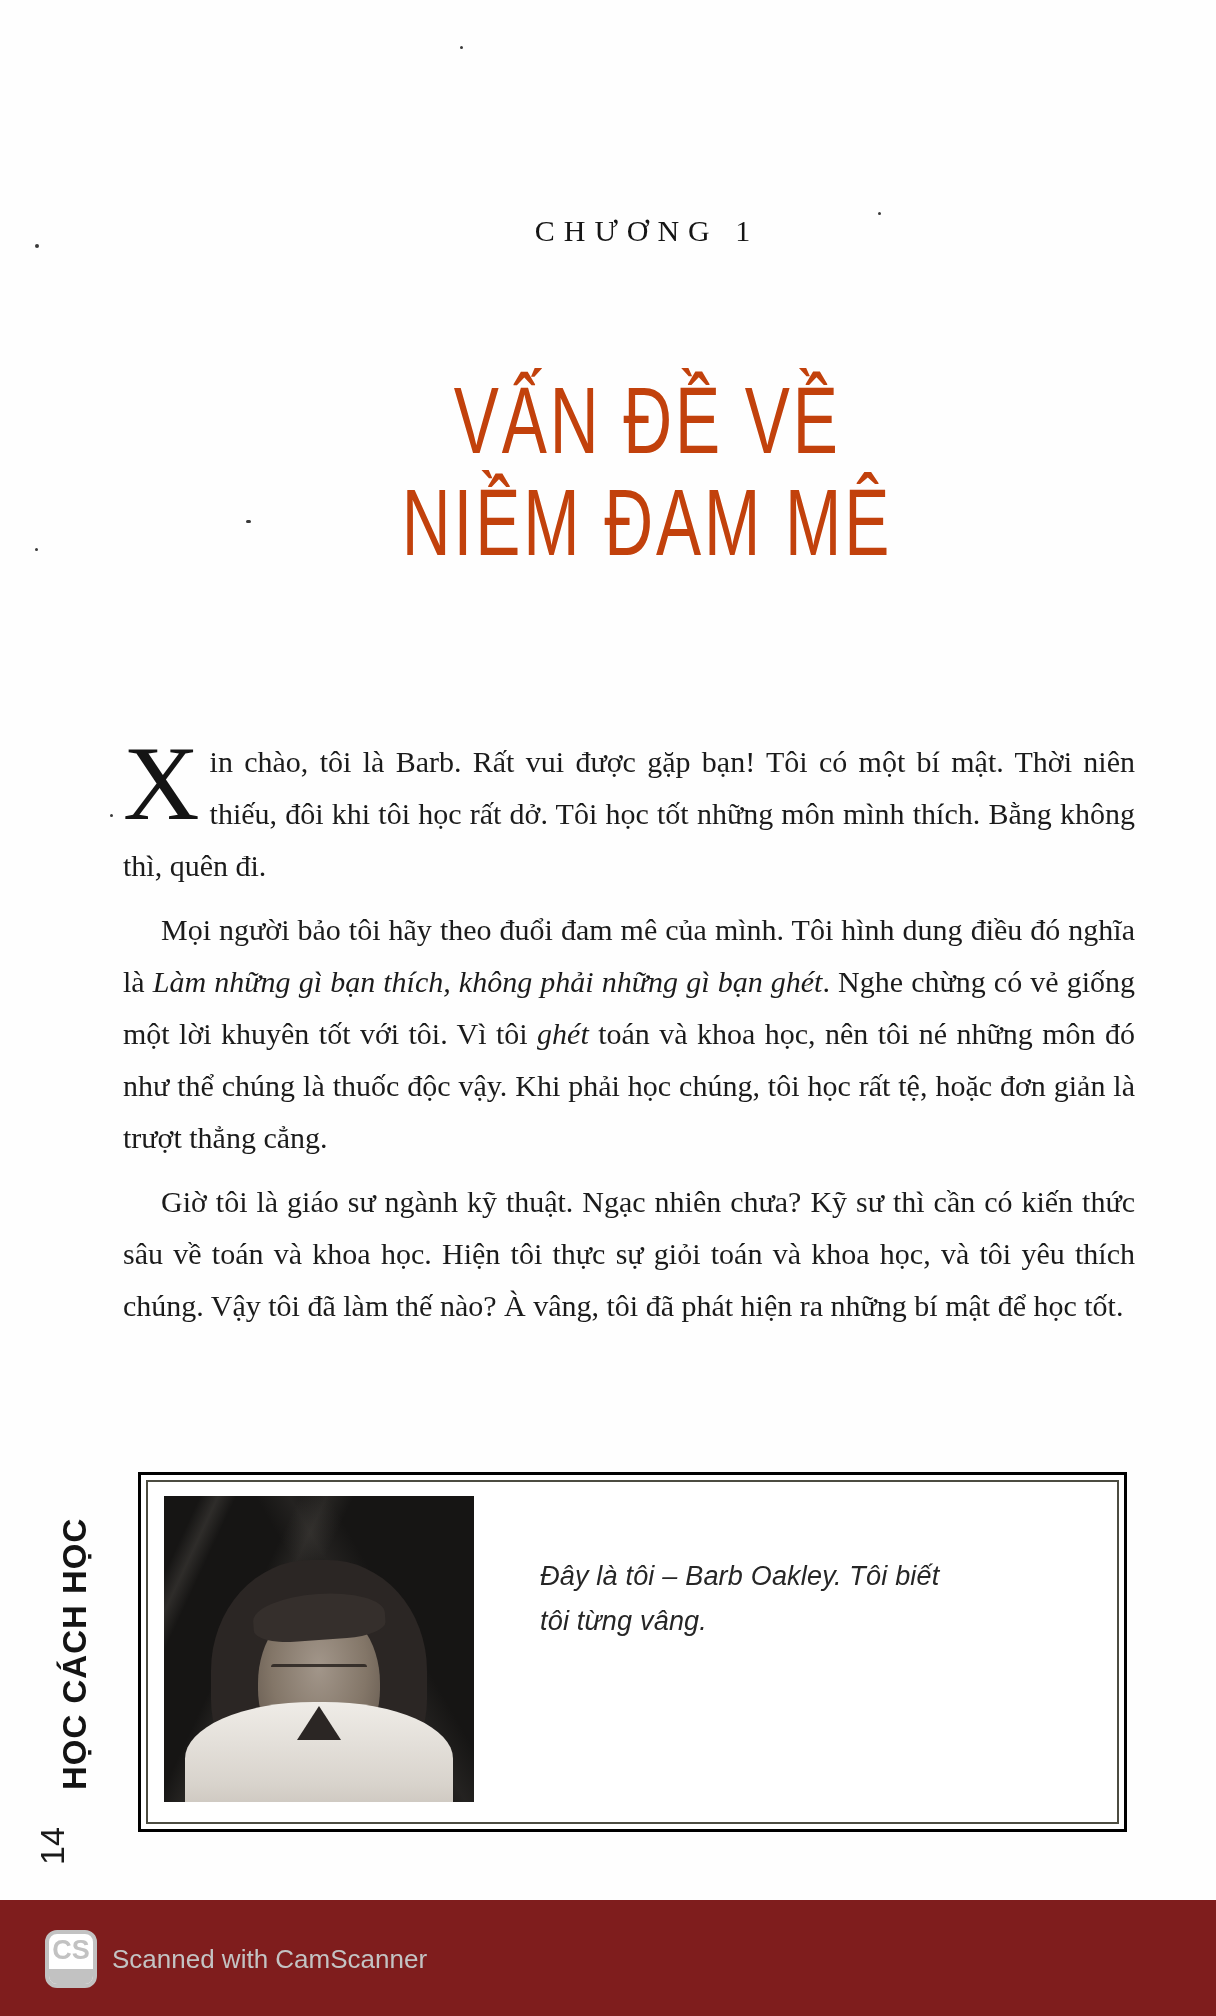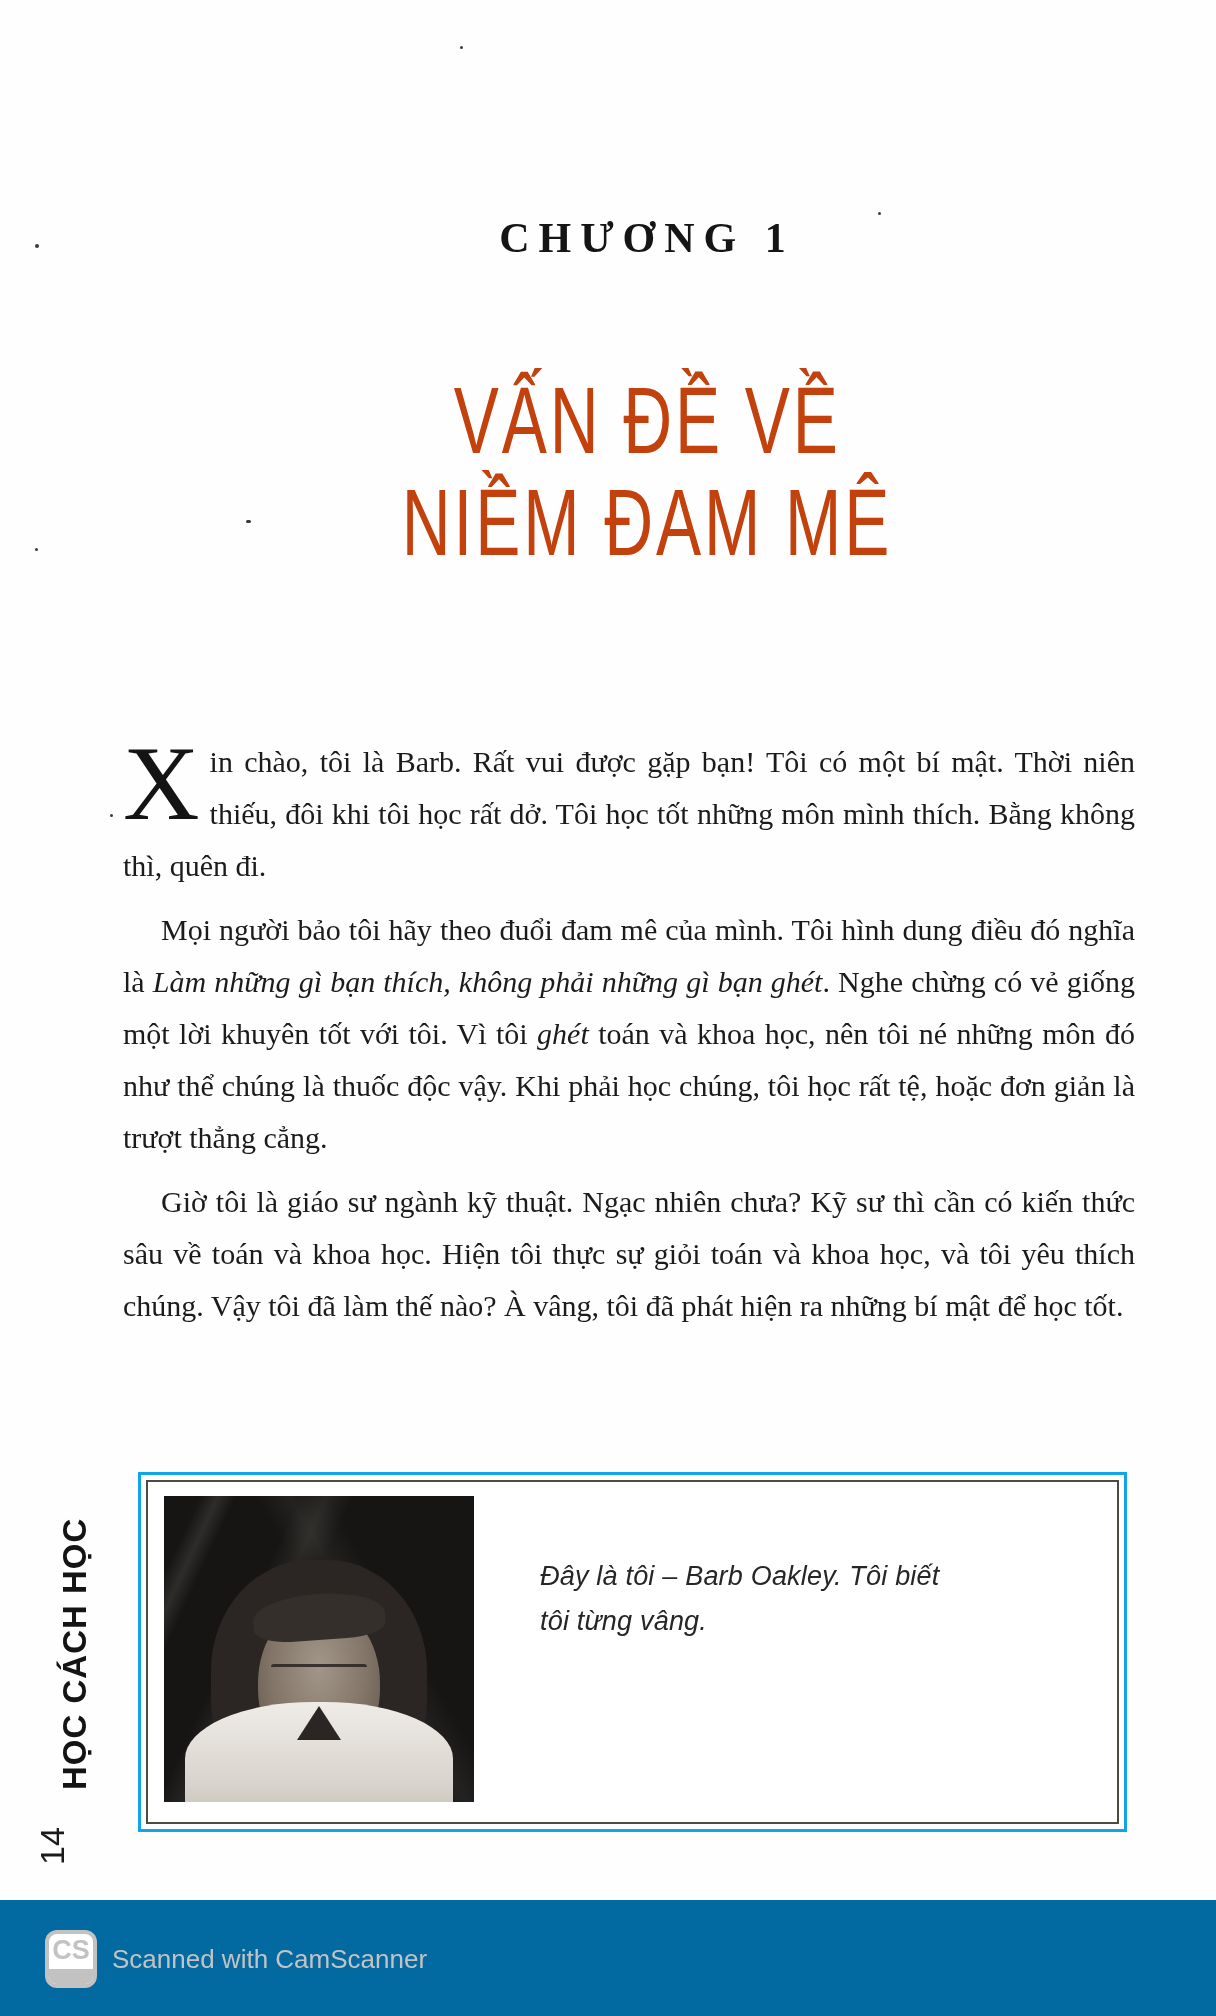--- a/index.html
+++ b/index.html
@@ -5,21 +5,21 @@
   html,body{margin:0;padding:0;}
   body{
     width:1216px;height:2016px;position:relative;background:#fefefe;
     font-family:"Liberation Serif","DejaVu Serif",serif;color:#1b1b1b;
     overflow:hidden;
   }
   
   .chapter{
     position:absolute;top:214px;left:647px;transform:translateX(-50%);
     font-family:"Liberation Serif","DejaVu Serif",serif;
-    font-weight:700;font-size:42px;letter-spacing:9px;color:#151515;
+    font-weight:400;font-size:30px;letter-spacing:9px;color:#151515;
     white-space:nowrap;
   }
   .big-title{
     position:absolute;top:370px;left:647px;transform:translateX(-50%);
     text-align:center;line-height:102px;font-size:94px;color:#c2410c;
     font-family:"Liberation Sans","DejaVu Sans",sans-serif;font-weight:400;
     white-space:nowrap;
   }
   .big-title .cond{display:inline-block;transform:scaleX(0.72);transform-origin:50% 50%;letter-spacing:4px;}
   
@@ -30,21 +30,21 @@
   .body-text p{margin:0;}
   .body-text p + p{margin-top:12px;text-indent:38px;}
   .dropcap{
     float:left;font-size:106px;line-height:84px;padding:6px 10px 0 0;
     font-family:"Liberation Serif","DejaVu Serif",serif;color:#141414;
   }
   .body-text em{font-style:italic;}
   
   .photo-box{
     position:absolute;left:138px;top:1472px;width:989px;height:360px;
-    border:3px solid #0ea5e9;box-sizing:border-box;padding:5px;background:#fff;
+    border:3px solid #000000;box-sizing:border-box;padding:5px;background:#fff;
   }
   .photo-box-inner{
     width:100%;height:100%;border:2px solid #4c4c41;box-sizing:border-box;
     position:relative;background:#fff;
   }
   .photo{
     position:absolute;left:16px;top:14px;width:310px;height:306px;
     background:#161514;overflow:hidden;
   }
   .photo .streaks{
@@ -98,21 +98,21 @@
     font-weight:700;font-size:33px;letter-spacing:1px;color:#141414;
     text-align:center;line-height:42px;white-space:nowrap;
   }
   .side-pagenum{
     position:absolute;left:17px;top:1826px;width:70px;height:40px;
     transform:rotate(-90deg);transform-origin:50% 50%;
     font-family:"Liberation Sans","DejaVu Sans",sans-serif;
     font-size:34px;color:#1a1a1a;text-align:center;line-height:40px;
   }
   
-  .footer{position:absolute;left:0;bottom:0;width:100%;height:116px;background:#0369a1;}
+  .footer{position:absolute;left:0;bottom:0;width:100%;height:116px;background:#7f1d1d;}
   .cs-logo{
     position:absolute;left:45px;top:30px;width:52px;height:58px;
     border:4px solid #c2c2c2;border-radius:12px;box-sizing:border-box;
     background:#fff;overflow:hidden;
   }
   .cs-logo .cs-text{
     display:block;text-align:center;
     font-family:"Liberation Sans","DejaVu Sans",sans-serif;
     font-weight:700;font-size:27px;line-height:32px;color:#c2c2c2;letter-spacing:0;
   }

